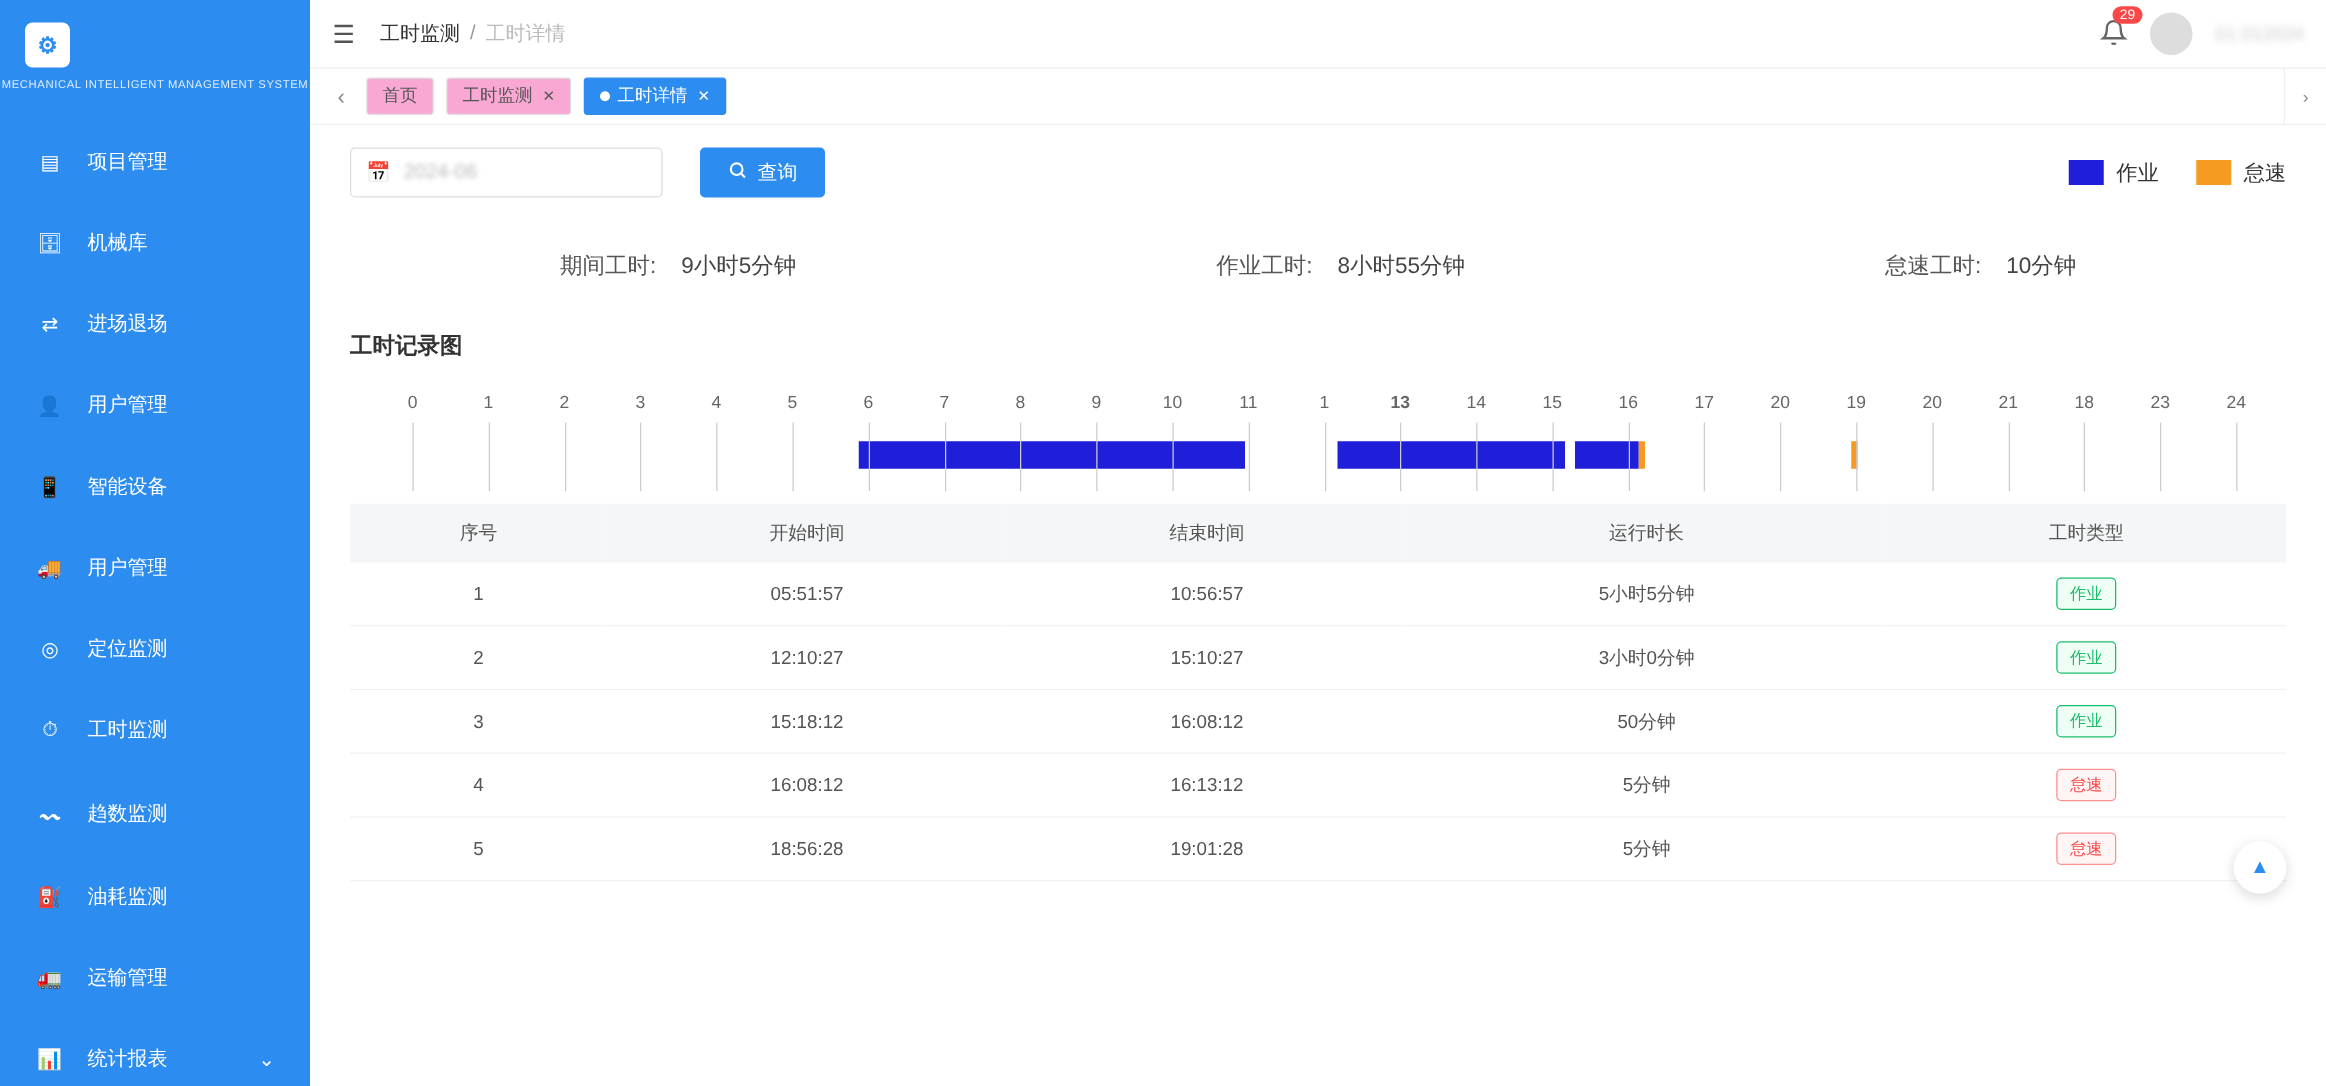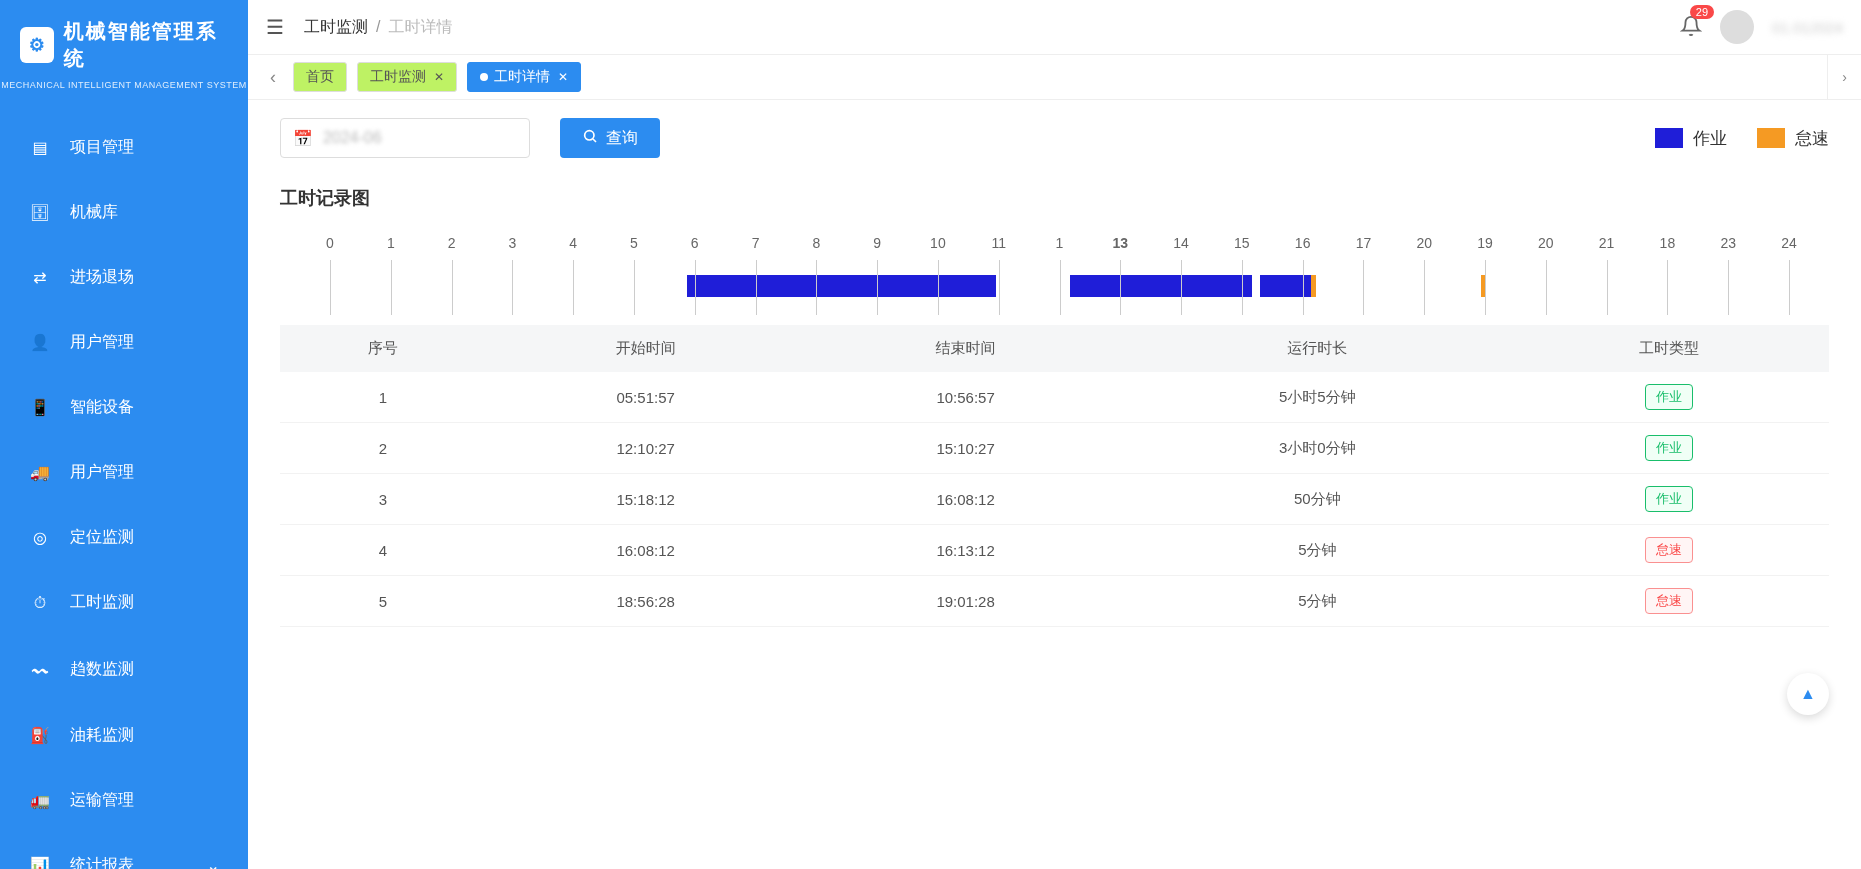--- a/index.html
+++ b/index.html
@@ -25,21 +25,21 @@
 .breadcrumb .dim { color: #bbb; }
 .top-right { margin-left: auto; display: flex; align-items: center; gap: 18px; }
 .bell { position: relative; cursor: pointer; color: #666; }
 .badge { position: absolute; top: -10px; right: -12px; background: #fa4848; color: #fff; border-radius: 10px; font-size: 11px; padding: 1px 6px; }
 .avatar { width: 34px; height: 34px; border-radius: 50%; background: #ddd; }
 .user-name { color: #ccc; filter: blur(3px); font-size: 15px; }
 
 
 .tabstrip { height: 45px; display: flex; align-items: center; padding: 0 10px; border-bottom: 1px solid #eee; position: relative; }
 .tab-nav-btn { width: 30px; text-align: center; color: #888; cursor: pointer; font-size: 18px; }
-.tab { border: 1px solid #ddd; border-radius: 3px; padding: 5px 12px; margin: 0 5px; font-size: 14px; cursor: pointer; display: flex; align-items: center; background: #bef264; color: #555; }
+.tab { border: 1px solid #ddd; border-radius: 3px; padding: 5px 12px; margin: 0 5px; font-size: 14px; cursor: pointer; display: flex; align-items: center; background: #f9a8d4; color: #555; }
 .tab.active { background: #2c8cf0; border-color: #2c8cf0; color: #fff; }
 .tab .dot { width: 8px; height: 8px; border-radius: 50%; background: #fff; margin-right: 6px; }
 .tab .close { margin-left: 8px; font-size: 12px; }
 .tab-right-btn { position: absolute; right: 0; top: 0; bottom: 0; width: 34px; border-left: 1px solid #eee; display: flex; align-items: center; justify-content: center; color: #888; cursor: pointer; }
 
 
 .content { flex: 1; padding: 18px 32px; overflow: auto; }
 .query-row { display: flex; align-items: center; }
 .date-input { width: 250px; height: 40px; border: 1px solid #ddd; border-radius: 4px; display: flex; align-items: center; padding: 0 12px; color: #bbb; font-size: 16px; background: #fff; }
 .date-input .cal { margin-right: 10px; }
@@ -79,21 +79,20 @@
 .float-btn { position: absolute; right: 32px; bottom: 154px; width: 42px; height: 42px; border-radius: 50%; background: #fff; box-shadow: 0 3px 10px rgba(0,0,0,0.15); display: flex; align-items: center; justify-content: center; color: #2c8cf0; cursor: pointer; font-size: 16px; }
 </style>
 </head>
 <body>
 
 <div class="viewport">
 
   <div class="sidebar">
     <div class="logo-row">
       <div class="logo-mark">⚙</div>
-      <div class="logo-title">机械智能管理系统</div>
     </div>
     <div class="logo-sub">MECHANICAL INTELLIGENT MANAGEMENT SYSTEM</div>
     <div id="nav-list">
         <div class="nav-item">
           <span class="icon">▤</span>
           <span>项目管理</span>
         </div>
         <div class="nav-item">
           <span class="icon">🗄</span>
           <span>机械库</span>
@@ -203,20 +202,34 @@
             <span class="swatch sw-blue"></span>
             <span>作业</span>
           </div>
           <div class="legend-item">
             <span class="swatch sw-orange"></span>
             <span>怠速</span>
           </div>
         </div>
       </div>
 
+      <div class="summary-row">
+        <div class="summary-item">
+          <span class="lbl">期间工时:</span>
+          <span>9小时5分钟</span>
+        </div>
+        <div class="summary-item">
+          <span class="lbl">作业工时:</span>
+          <span>8小时55分钟</span>
+        </div>
+        <div class="summary-item">
+          <span class="lbl">怠速工时:</span>
+          <span>10分钟</span>
+        </div>
+      </div>
 
       <div class="section-title">工时记录图</div>
       <div class="chart-wrap">
         <div class="chart-axis" id="chart-axis">
             <div class="chart-tick" style="left: 0%;">0</div>
             <div class="chart-tick" style="left: 4.16667%;">1</div>
             <div class="chart-tick" style="left: 8.33333%;">2</div>
             <div class="chart-tick" style="left: 12.5%;">3</div>
             <div class="chart-tick" style="left: 16.6667%;">4</div>
             <div class="chart-tick" style="left: 20.8333%;">5</div>

